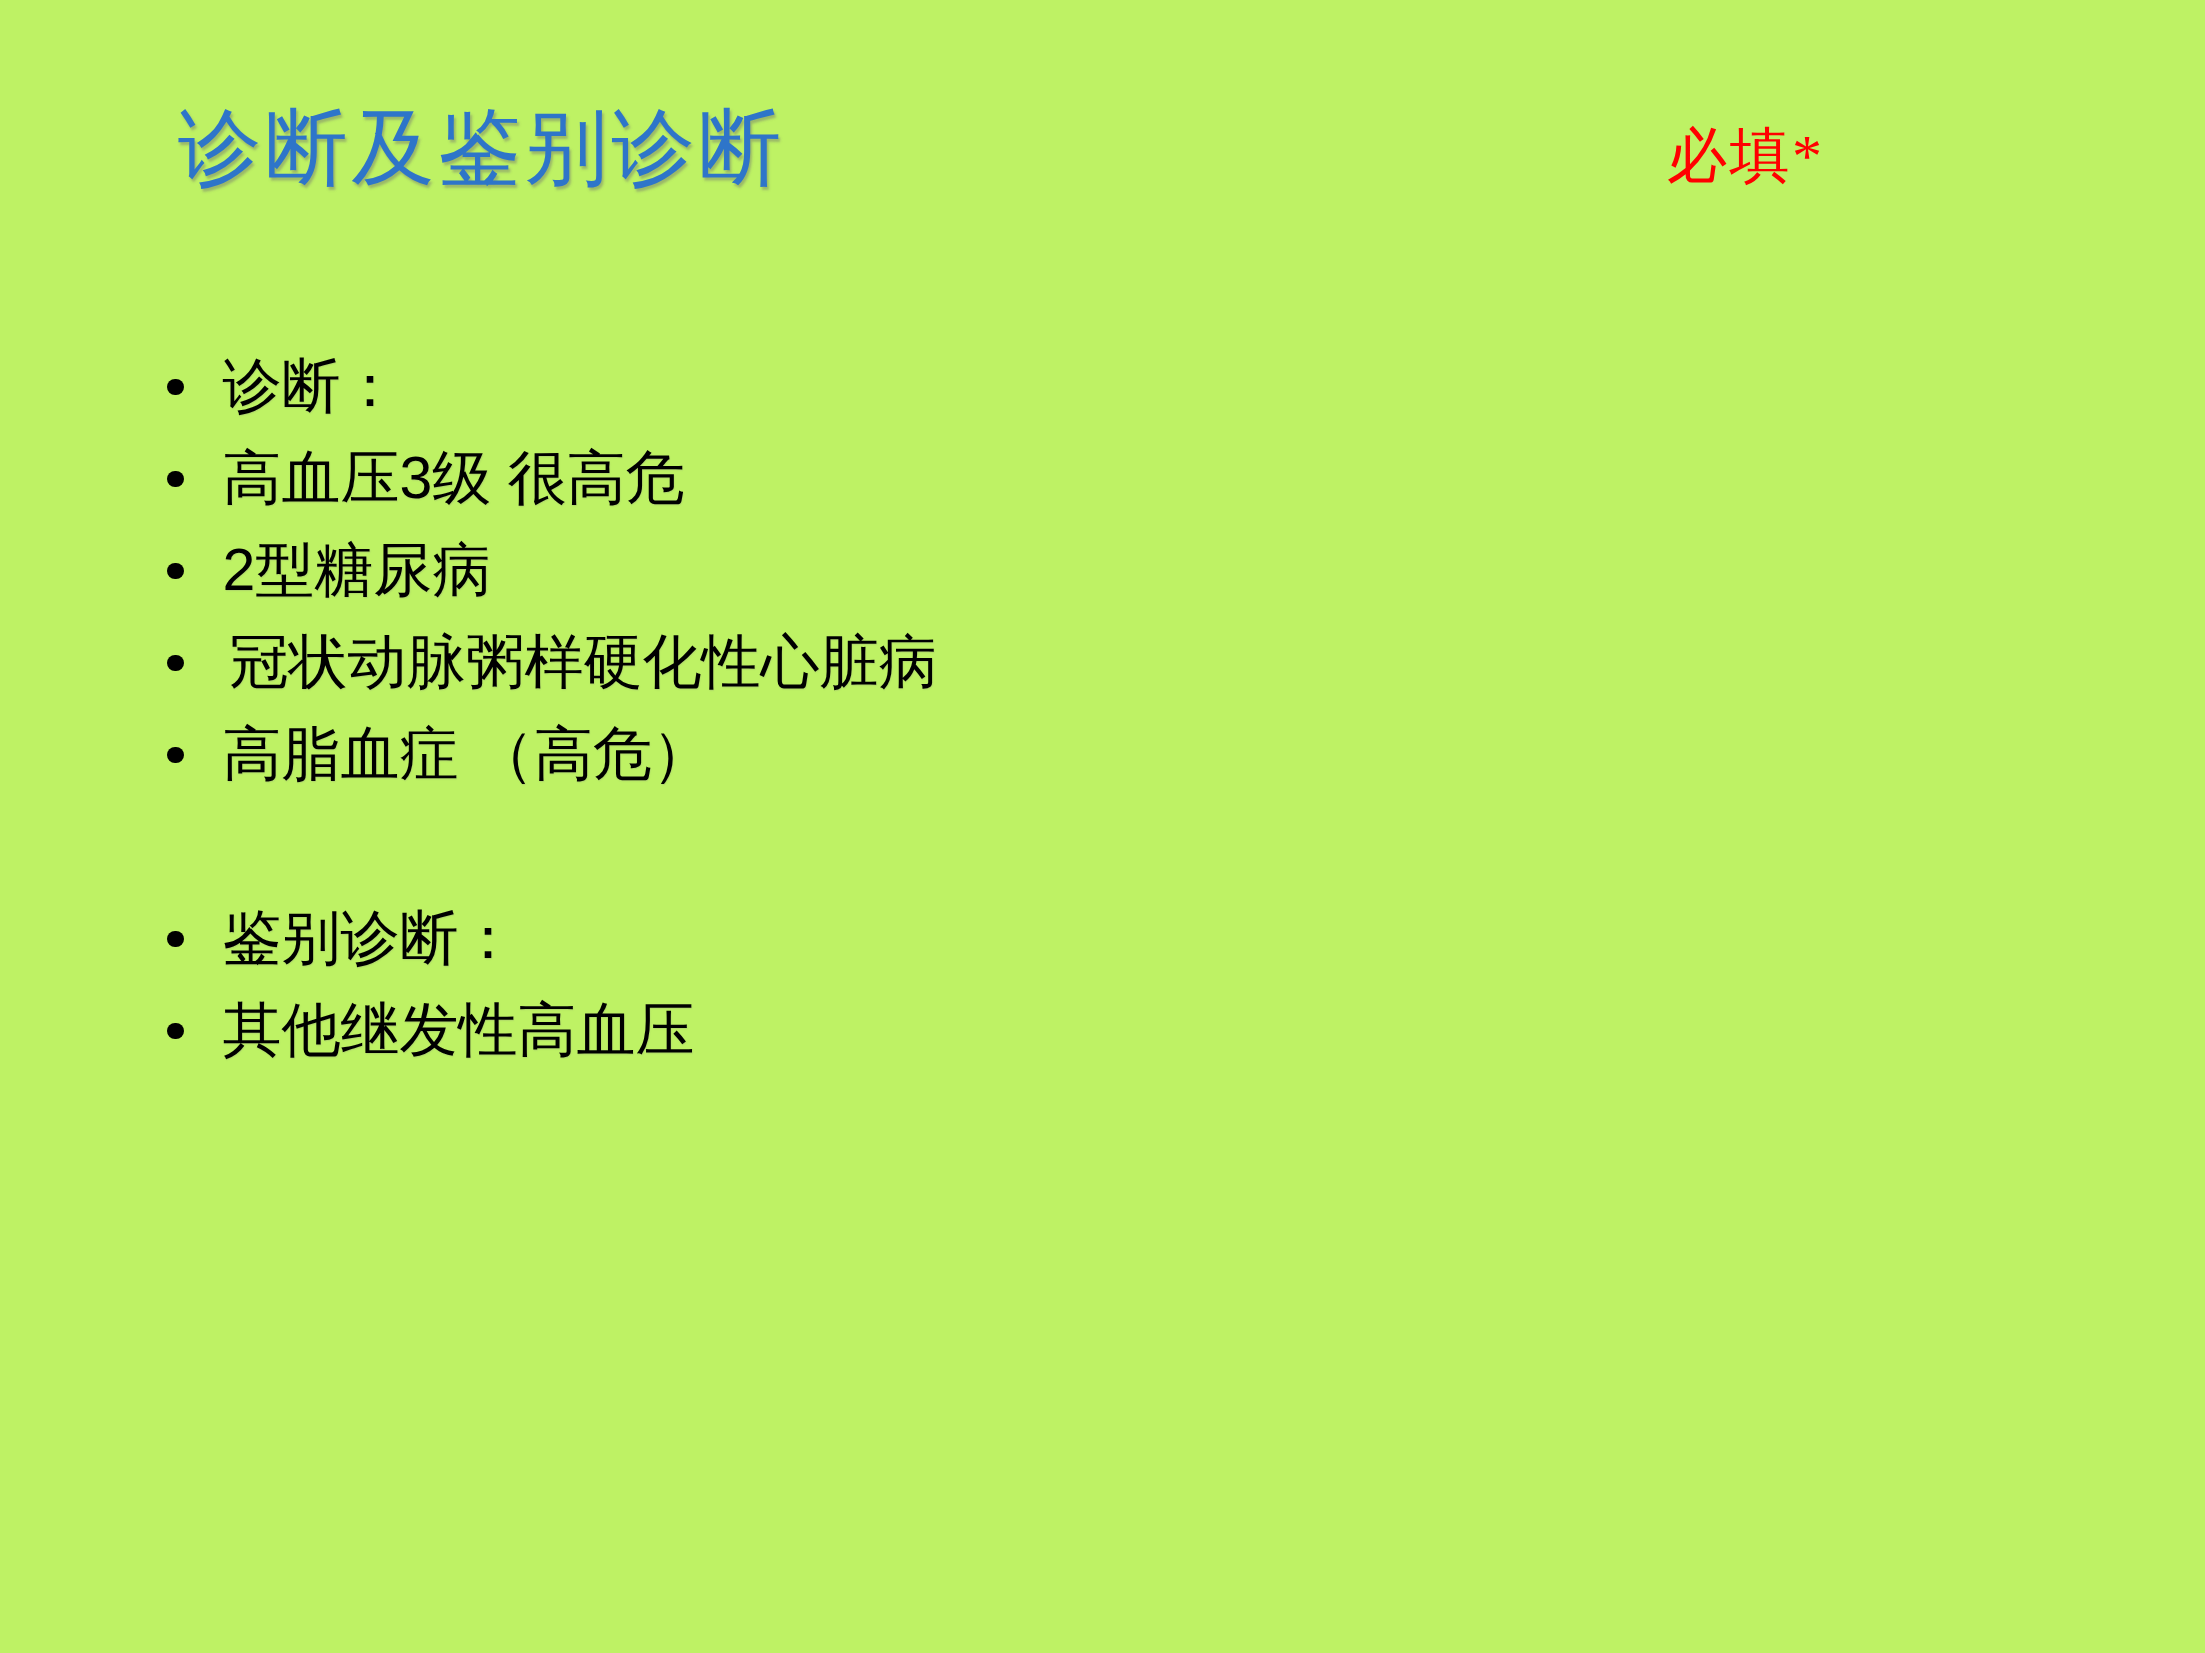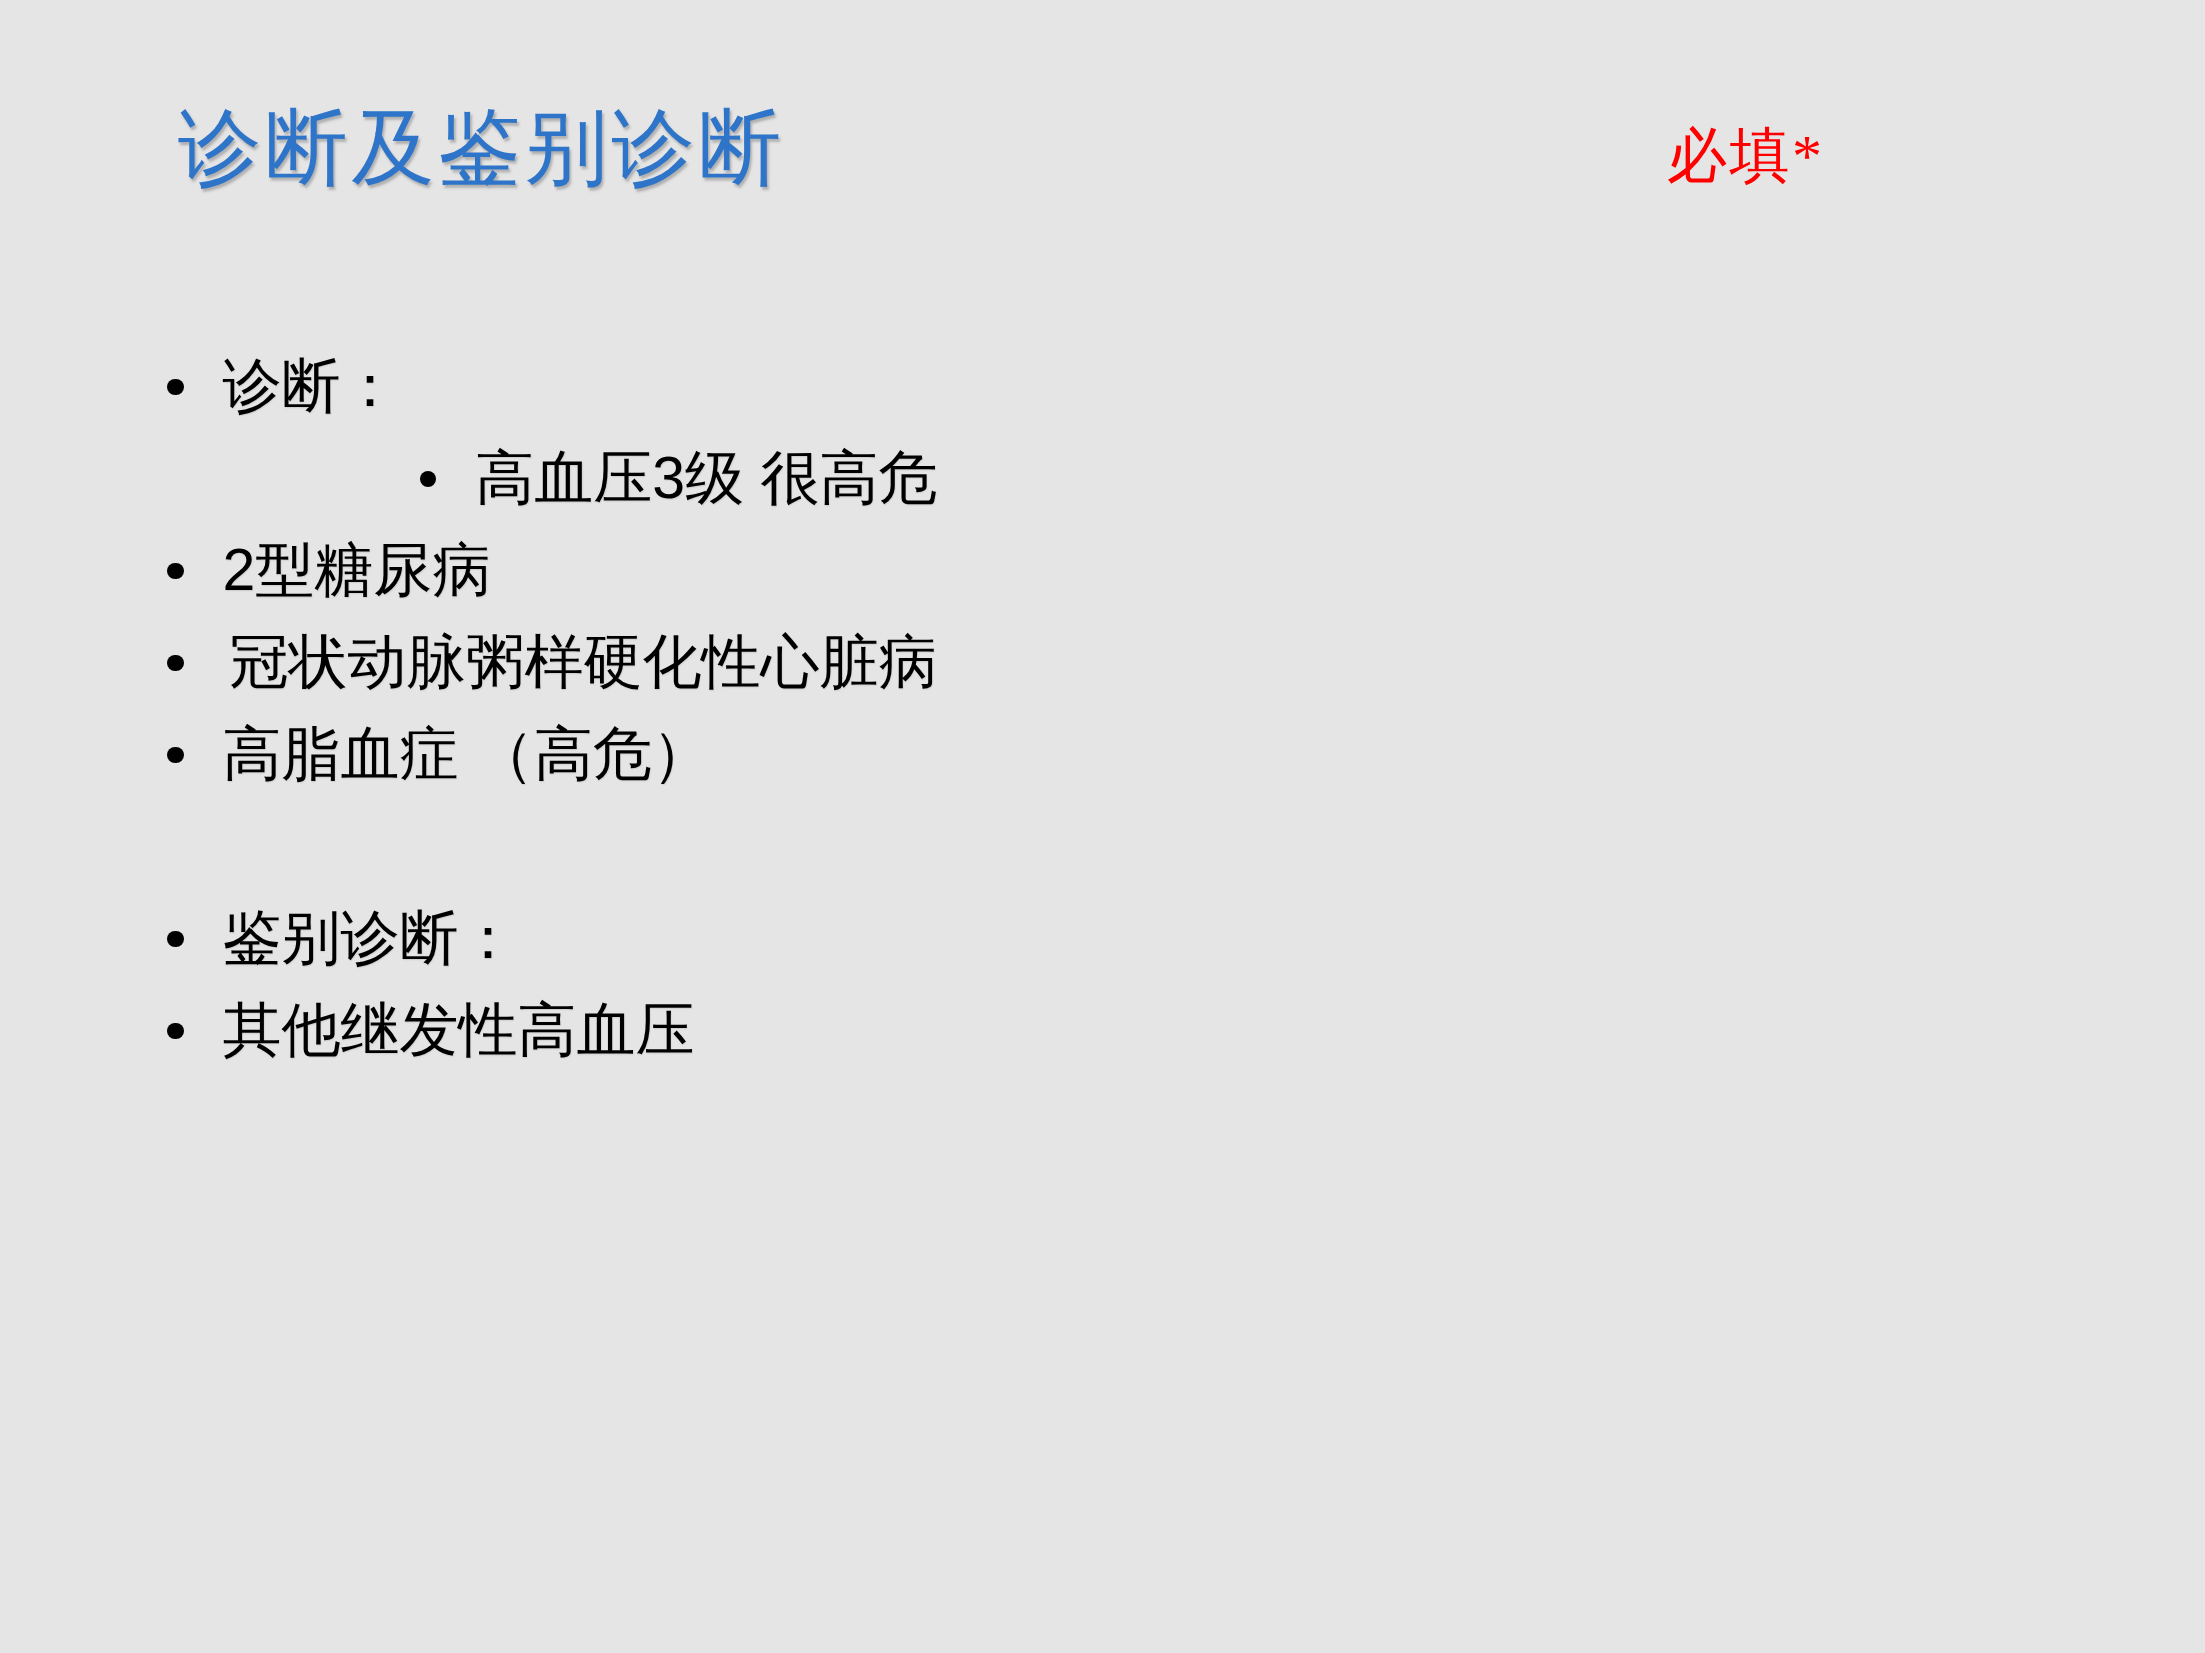--- a/index.html
+++ b/index.html
@@ -73,32 +73,32 @@
     background: #000000;
     margin-right: 39px;
   }
   .text {
     white-space: pre;
   }
 </style>
 </head>
 <body>
 
-<div class="slide" style="background: #e5e5e5;">
+<div class="slide" style="background: #bef264;">
 
   <h1 class="title" style="color: rgb(46, 117, 201);">诊断及鉴别诊断</h1>
 
   <div class="required" style="color: rgb(255, 0, 0);">必填*</div>
 
   <ul class="list">
     <li class="item" style="color: rgb(0, 0, 0);">
       <span class="bullet"></span>
       <span class="text">诊断：</span>
     </li>
-    <li class="item" style="color: rgb(0, 0, 0); justify-content: flex-end;">
+    <li class="item" style="color: rgb(0, 0, 0);">
       <span class="bullet"></span>
       <span class="text">高血压3级 很高危</span>
     </li>
     <li class="item" style="color: rgb(0, 0, 0);">
       <span class="bullet"></span>
       <span class="text">2型糖尿病</span>
     </li>
     <li class="item" style="color: rgb(0, 0, 0); gap: 7px;">
       <span class="bullet"></span>
       <span class="text">冠状动脉粥样硬化性心脏病</span>

